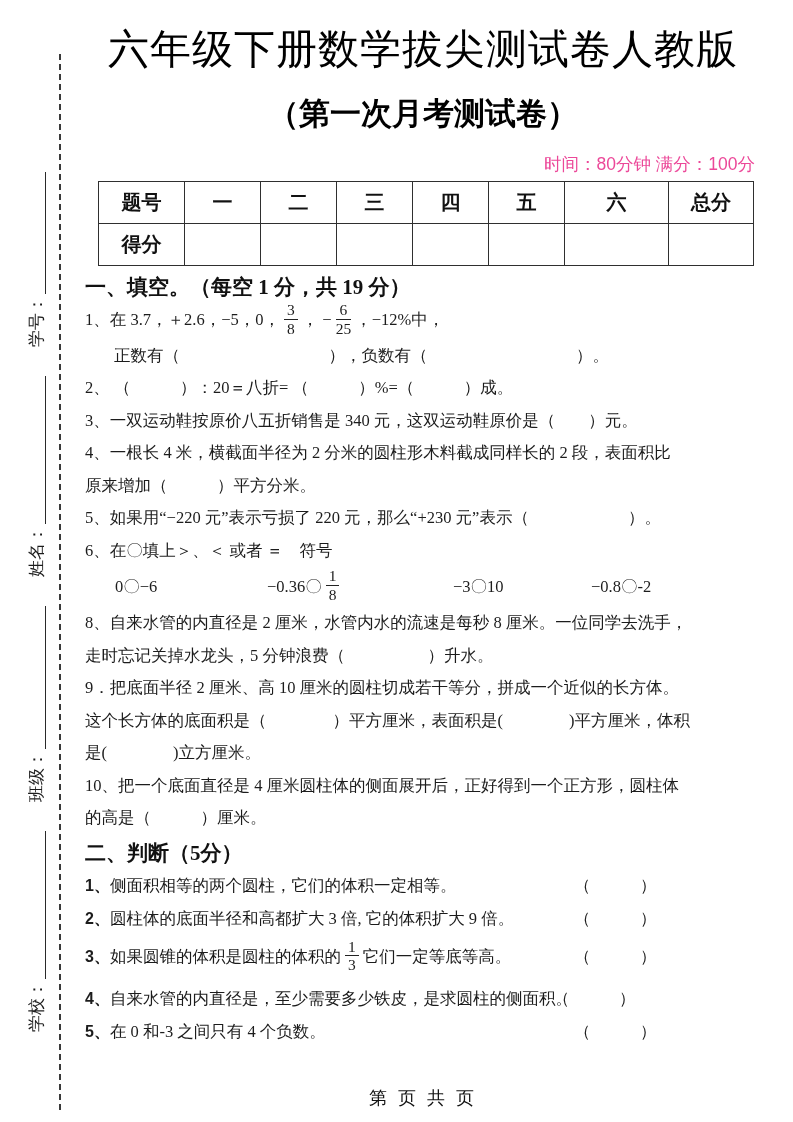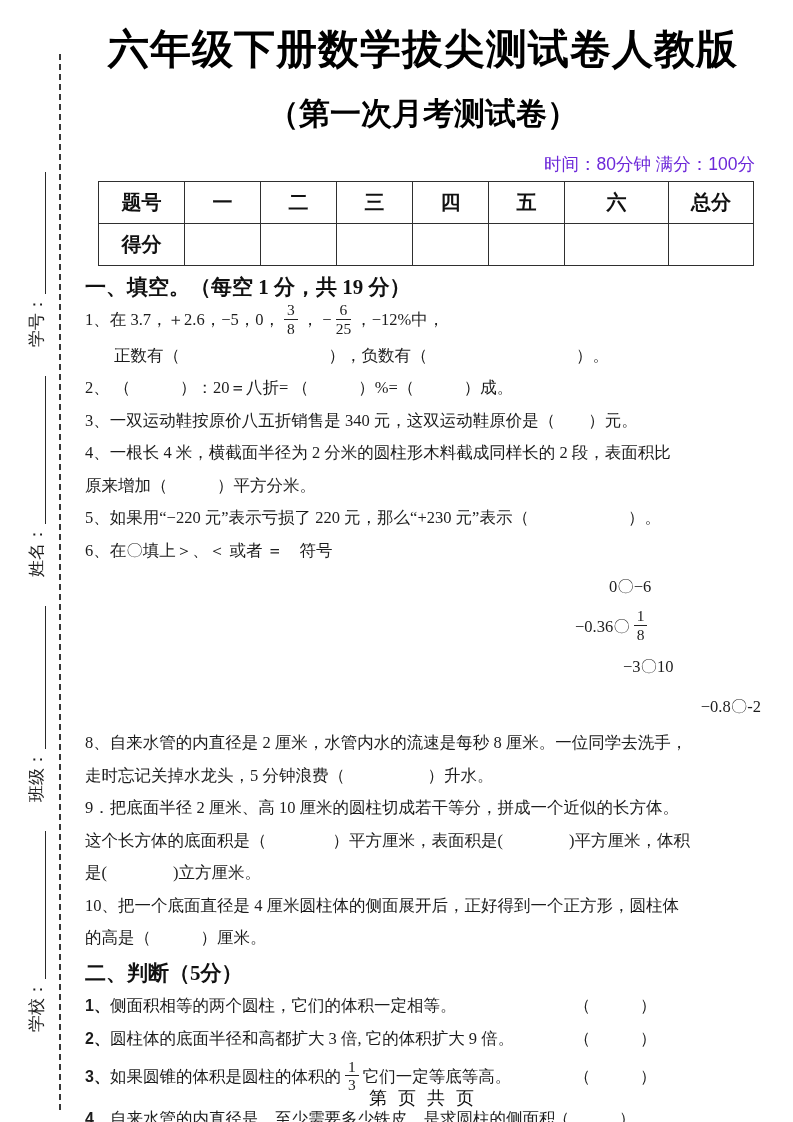--- a/index.html
+++ b/index.html
@@ -24,46 +24,46 @@
   .sb-line{
     display:inline-block;width:148px;height:0;
     border-bottom:1.6px solid #2a2a2a;position:relative;top:9px;margin-right:29px;
   }
   .sb-line.last{width:122px;margin-right:0;}
   .sb-line.w2{width:143px;}
 
   .main{position:absolute;left:85px;top:0;width:676px;}
   .title{
     font-family:"Liberation Sans","DejaVu Sans",sans-serif;
-    font-size:41px;font-weight:bold;text-align:center;
+    font-size:41px;font-weight:normal;text-align:center;
     margin:22px 0 0 0;letter-spacing:1px;color:#000;
   }
   .subtitle{
     font-family:"Liberation Sans","DejaVu Sans",sans-serif;
     font-size:31px;font-weight:bold;text-align:center;margin-top:16px;color:#000;
   }
   .info{
     font-family:"Liberation Sans","DejaVu Sans",sans-serif;
-    text-align:right;font-size:17.5px;margin-top:17px;padding-right:6px;color:#6d28d9;
+    text-align:right;font-size:17.5px;margin-top:17px;padding-right:6px;color:#ec4899;
   }
   table.score{border-collapse:collapse;table-layout:fixed;margin:5px 0 6px 13px;}
   table.score td{
     border:1.6px solid #2f2f2f;height:41px;text-align:center;
     font-size:20px;font-weight:bold;color:#111;padding:0;
   }
   .s-title{font-size:21px;font-weight:bold;line-height:31px;margin-top:3px;color:#111;}
   .line{font-size:16.5px;line-height:32.5px;white-space:nowrap;}
   .indent{padding-left:29px;}
   .frac{
     display:inline-block;vertical-align:middle;text-align:center;
     font-size:15.5px;line-height:1.15;margin:0 4px;transform:translateY(-2px);
   }
   .frac .fn{display:block;border-bottom:1.5px solid #222;padding:0 3px;}
   .frac .fd{display:block;}
-  .cmp{display:flex;align-items:flex-end;padding-left:30px;font-size:16.5px;line-height:40px;flex-direction:column;}
+  .cmp{display:flex;align-items:center;padding-left:30px;font-size:16.5px;line-height:40px;}
   .cmp-item{display:inline-flex;align-items:center;}
   .cmp .w1{width:152px;}
   .cmp .w2{width:186px;}
   .cmp .w3{width:138px;}
   .s2row{position:relative;font-size:16.5px;line-height:33px;white-space:nowrap;}
   .s2row .qnum{font-weight:bold;font-family:"Liberation Sans","DejaVu Sans",sans-serif;font-size:16px;}
   .s2row .blank{position:absolute;left:489px;top:0;}
   .s2row.blank-left .blank{left:468px;}
   .s2row.tall{line-height:33px;margin:5px 0 6px 0;}
   .footer{

